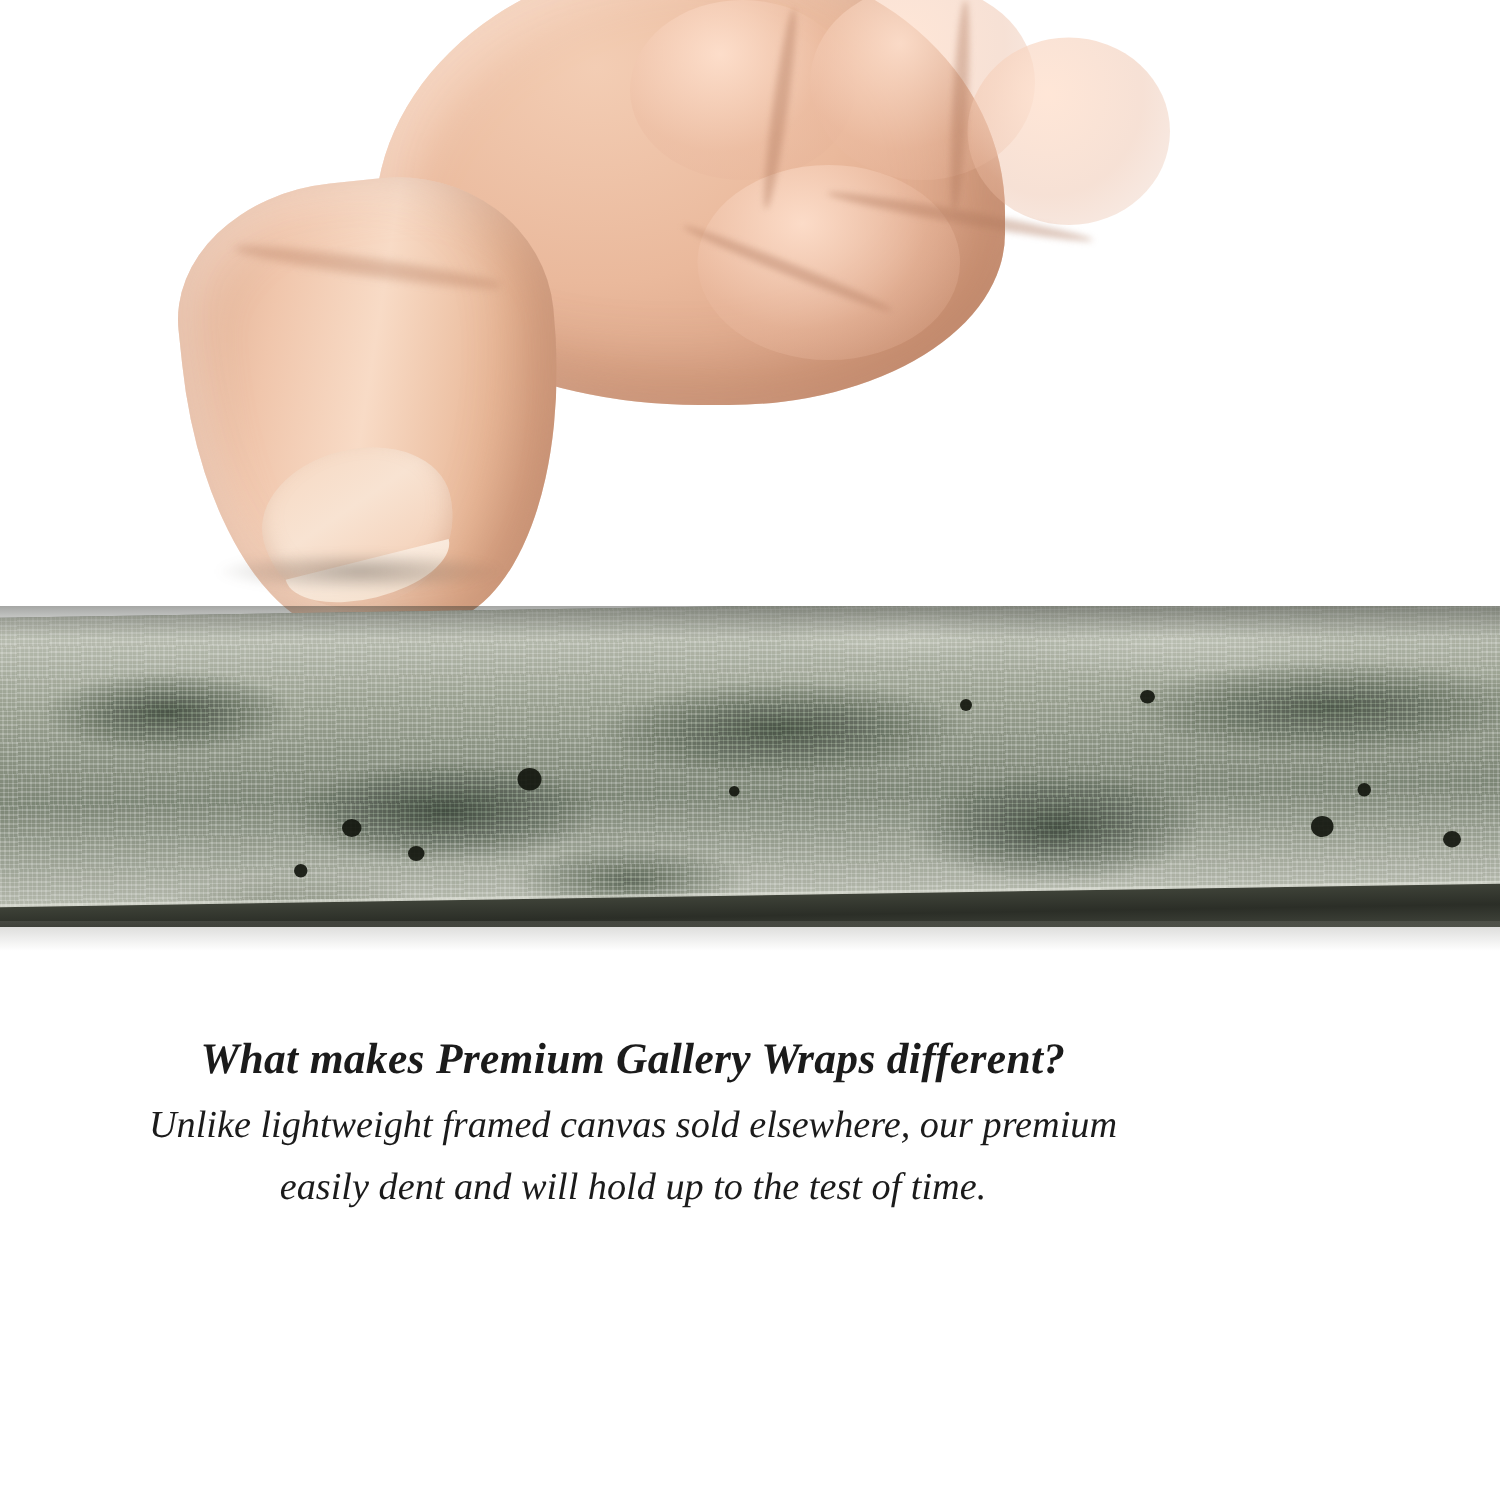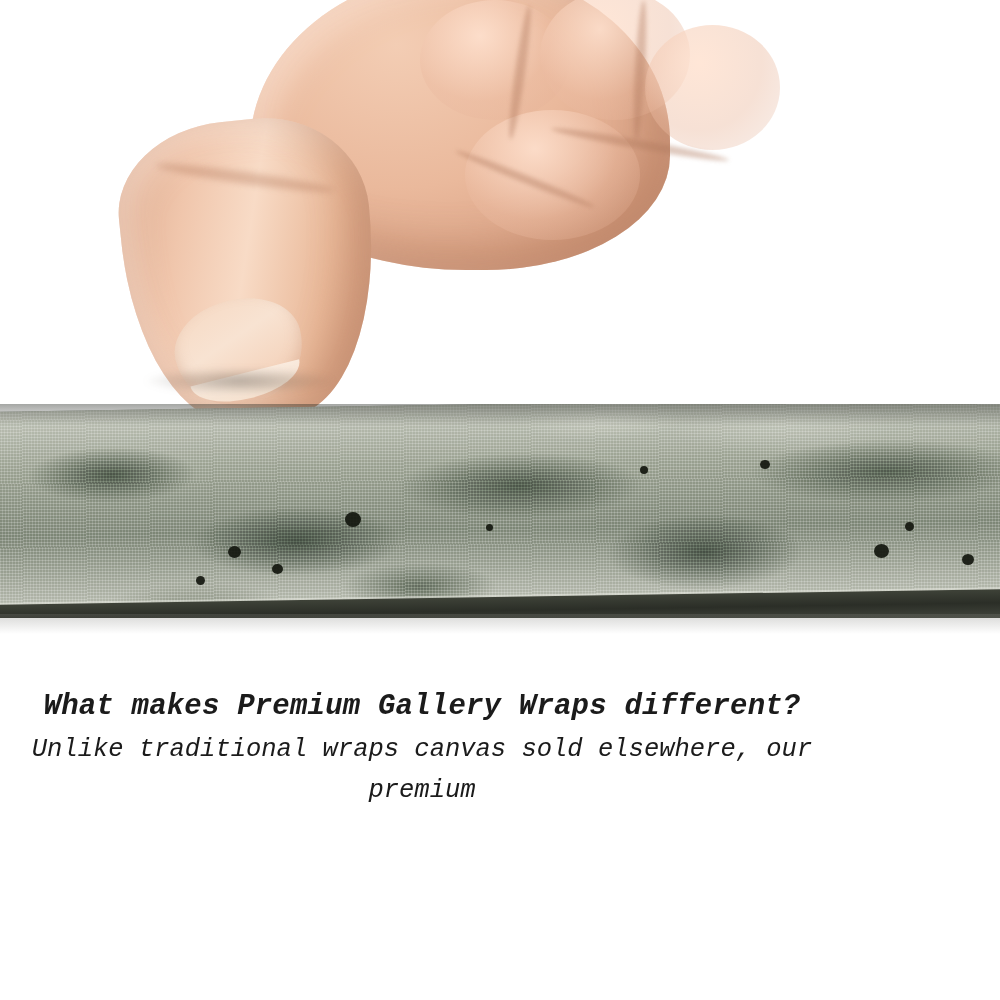--- a/index.html
+++ b/index.html
@@ -208,21 +208,21 @@
   }
 
   
   .caption {
     position: absolute;
     left: 0;
     top: 690px;
     width: 844px;
     text-align: center;
     color: #1b1b1b;
-    font-family: Liberation Mono, monospace;
+    font-family: Liberation Serif, serif;
     font-style: italic;
   }
   .caption h2 {
     margin: 0 0 6px 0;
     font-size: 29px;
     font-weight: 700;
     letter-spacing: 0.2px;
   }
   .caption p {
     margin: 0;
@@ -280,16 +280,17 @@
       <div class="canvas-shadow-top"></div>
       <div class="wrap-edge-hl"></div>
       <div class="wrap-edge"></div>
     </div>
 
     <div class="under-shadow"></div>
   </div>
 
   <div class="caption">
     <h2>What makes Premium Gallery Wraps different?</h2>
-    <p>Unlike traditional wraps canvas sold elsewhere, our premium</p>
+    <p>Unlike lightweight framed canvas sold elsewhere, our premium</p>
+    <p>easily dent and will hold up to the test of time.</p>
   </div>
 
 </div>
 
 </body></html>

